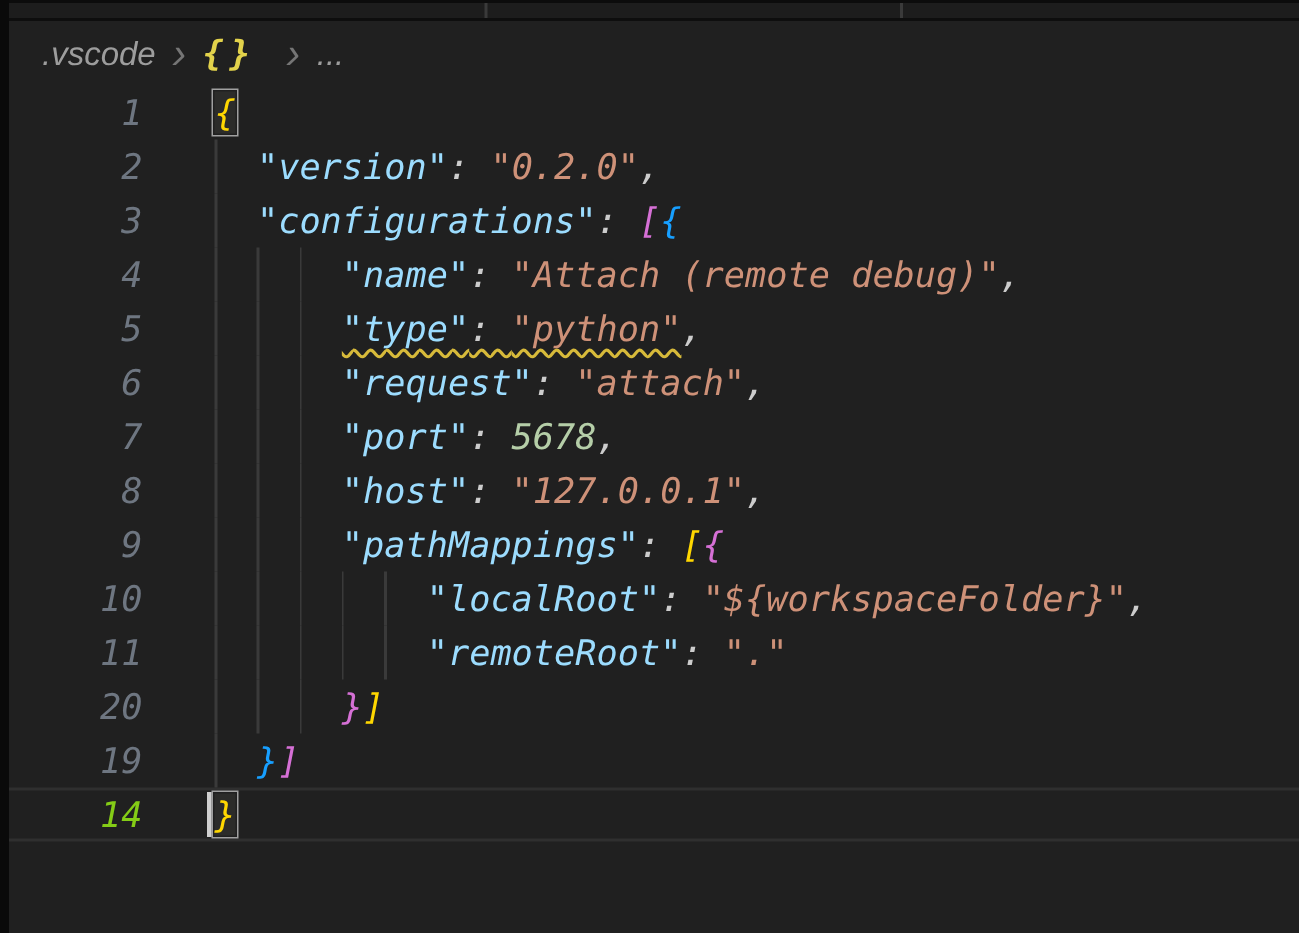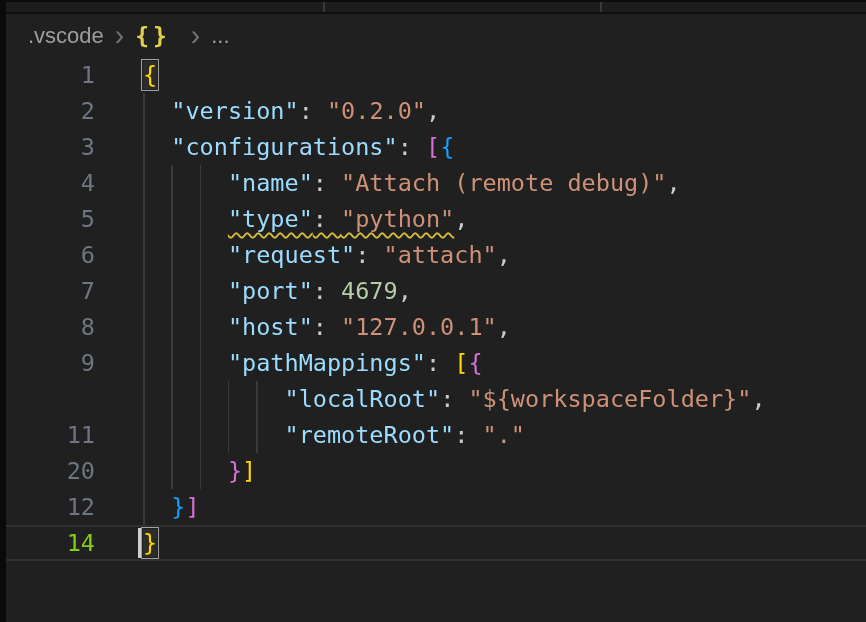--- a/index.html
+++ b/index.html
@@ -1,19 +1,19 @@
 <!DOCTYPE html>
 <html><head>
 <meta charset="utf-8">
 <style>
   html,body{margin:0;padding:0;width:866px;height:622px;overflow:hidden;background:#202020;}
   #screen{position:relative;width:866px;height:622px;background:#202020;
           font-family:"Liberation Sans",sans-serif;}
   .leftbar{position:absolute;left:0;top:0;width:6px;height:622px;background:#0a0a0a;z-index:9;}
-  #editor{position:absolute;left:6px;top:0;right:0;bottom:0;background:#202020;}
+  #editor{position:absolute;left:6px;top:0;right:0;bottom:0;background:#202020;font-style:italic;}
 
   
   .topbar{position:absolute;left:0;top:0;right:0;height:10px;background:#1d1d1d;
           border-top:2px solid #0c0c0c;border-bottom:2px solid #0e0e0e;}
   .tabsep{position:absolute;top:0;width:2px;height:100%;background:#3a3a3a;}
 
   
   .breadcrumb{position:absolute;left:0;top:14px;right:0;height:43px;display:flex;
               align-items:center;padding-left:22px;}
   .bc-item{color:#9d9d9d;font-size:22px;line-height:43px;cursor:pointer;}
@@ -101,21 +101,21 @@
           <div class="guide" style="left: 165.3px;"></div>
           <div class="guide" style="left: 193.6px;"></div>
           <div class="lnum">6</div>
           <div class="codetext"><span class="tok ws">      </span><span class="tok key">"request"</span><span class="tok punct">: </span><span class="tok string">"attach"</span><span class="tok punct">,</span></div>
         </div>
         <div class="line">
           <div class="guide" style="left: 137px;"></div>
           <div class="guide" style="left: 165.3px;"></div>
           <div class="guide" style="left: 193.6px;"></div>
           <div class="lnum">7</div>
-          <div class="codetext"><span class="tok ws">      </span><span class="tok key">"port"</span><span class="tok punct">: </span><span class="tok number">4679</span><span class="tok punct">,</span></div>
+          <div class="codetext"><span class="tok ws">      </span><span class="tok key">"port"</span><span class="tok punct">: </span><span class="tok number">5678</span><span class="tok punct">,</span></div>
         </div>
         <div class="line">
           <div class="guide" style="left: 137px;"></div>
           <div class="guide" style="left: 165.3px;"></div>
           <div class="guide" style="left: 193.6px;"></div>
           <div class="lnum">8</div>
           <div class="codetext"><span class="tok ws">      </span><span class="tok key">"host"</span><span class="tok punct">: </span><span class="tok string">"127.0.0.1"</span><span class="tok punct">,</span></div>
         </div>
         <div class="line">
           <div class="guide" style="left: 137px;"></div>
@@ -123,41 +123,42 @@
           <div class="guide" style="left: 193.6px;"></div>
           <div class="lnum">9</div>
           <div class="codetext"><span class="tok ws">      </span><span class="tok key">"pathMappings"</span><span class="tok punct">: </span><span class="tok bracket1">[</span><span class="tok bracket2">{</span></div>
         </div>
         <div class="line">
           <div class="guide" style="left: 137px;"></div>
           <div class="guide" style="left: 165.3px;"></div>
           <div class="guide" style="left: 193.6px;"></div>
           <div class="guide" style="left: 221.9px;"></div>
           <div class="guide" style="left: 250.2px;"></div>
+          <div class="lnum">10</div>
           <div class="codetext"><span class="tok ws">          </span><span class="tok key">"localRoot"</span><span class="tok punct">: </span><span class="tok string">"${workspaceFolder}"</span><span class="tok punct">,</span></div>
         </div>
         <div class="line">
           <div class="guide" style="left: 137px;"></div>
           <div class="guide" style="left: 165.3px;"></div>
           <div class="guide" style="left: 193.6px;"></div>
           <div class="guide" style="left: 221.9px;"></div>
           <div class="guide" style="left: 250.2px;"></div>
           <div class="lnum">11</div>
           <div class="codetext"><span class="tok ws">          </span><span class="tok key">"remoteRoot"</span><span class="tok punct">: </span><span class="tok string">"."</span></div>
         </div>
         <div class="line">
           <div class="guide" style="left: 137px;"></div>
           <div class="guide" style="left: 165.3px;"></div>
           <div class="guide" style="left: 193.6px;"></div>
           <div class="lnum">20</div>
           <div class="codetext"><span class="tok ws">      </span><span class="tok bracket2">}</span><span class="tok bracket1">]</span></div>
         </div>
         <div class="line">
           <div class="guide" style="left: 137px;"></div>
-          <div class="lnum">12</div>
+          <div class="lnum">19</div>
           <div class="codetext"><span class="tok ws">  </span><span class="tok bracket3">}</span><span class="tok bracket2">]</span></div>
         </div>
         <div class="line current">
           <div class="lnum">14</div>
           <div class="codetext"><span class="tok bracket1 boxed">}</span></div>
           <div class="cursor"></div>
         </div>
       </div>
 
   </div>

